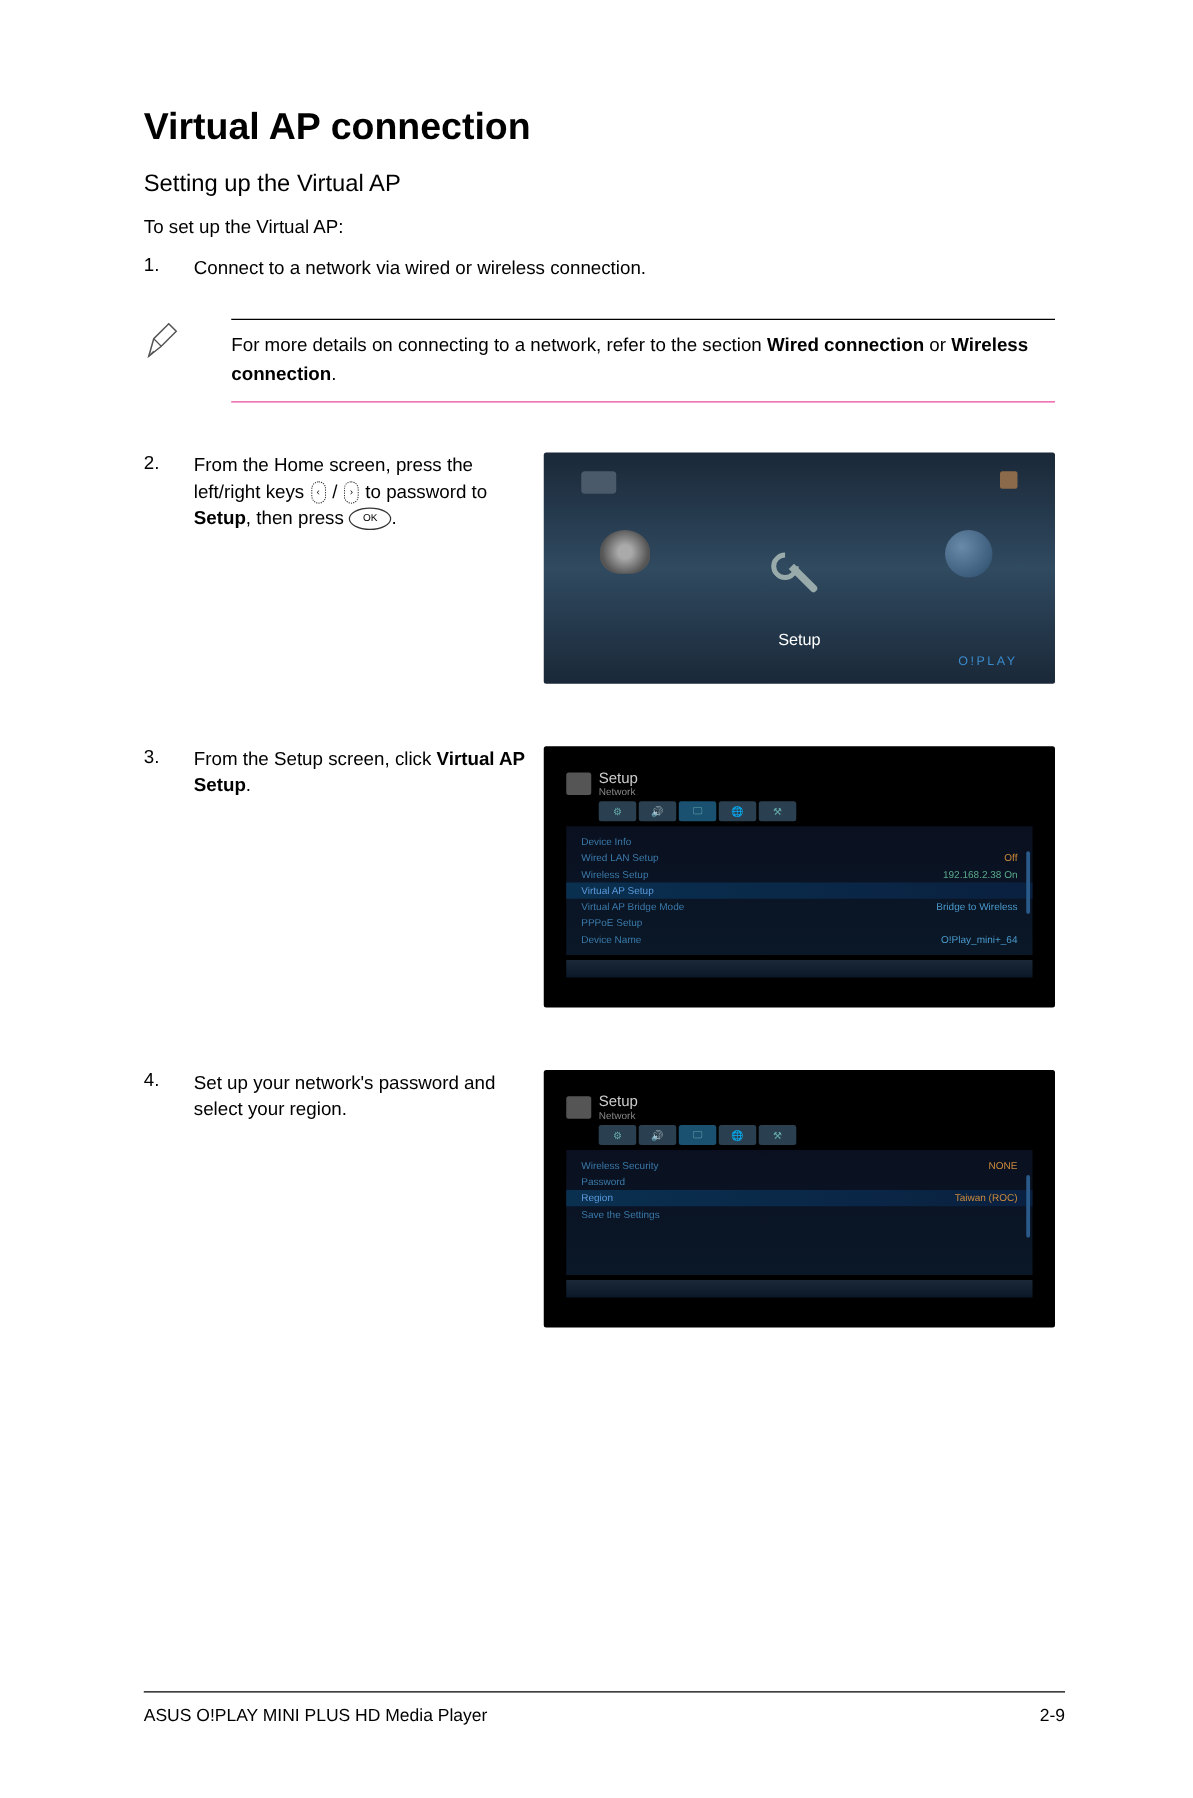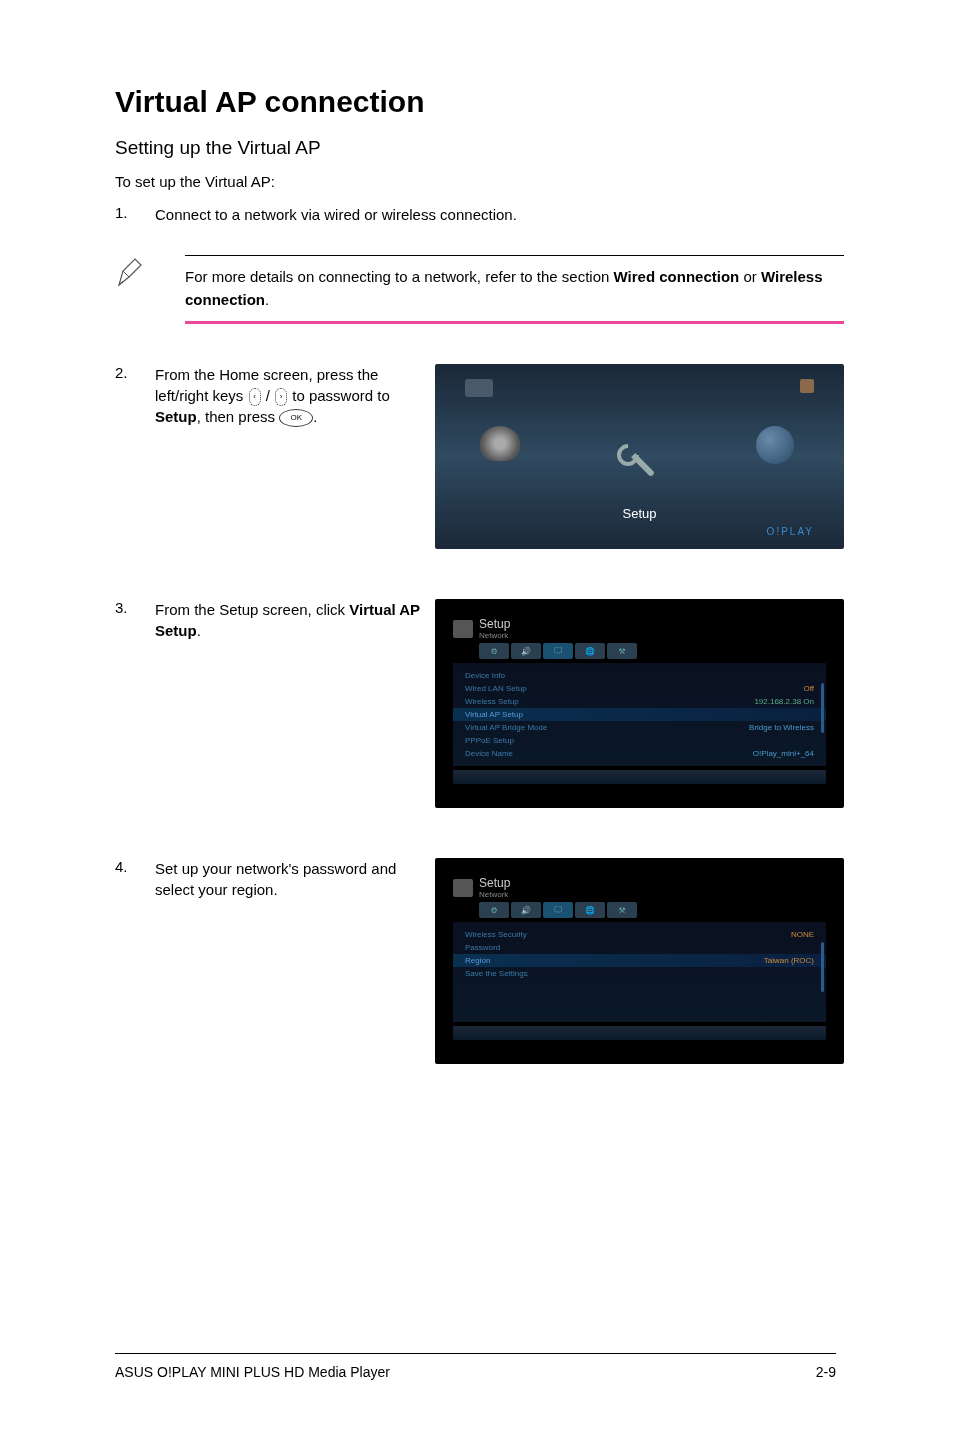--- a/index.html
+++ b/index.html
@@ -57,21 +57,21 @@
       flex-shrink: 0;
       padding-top: 2px;
     }
     .note-icon svg {
       width: 32px;
       height: 32px;
     }
     .note-content {
       flex: 1;
       border-top: 1px solid #000;
-      border-bottom: 3px solid #ec4899;
+      border-bottom: 1px solid #ec4899;
       padding: 10px 0;
       font-size: 15px;
       line-height: 1.5;
     }
     .step-with-image {
       display: flex;
       margin-bottom: 50px;
       align-items: flex-start;
     }
     .step-left {
@@ -298,21 +298,21 @@
     }
     .setup-footer {
       height: 14px;
       background: linear-gradient(180deg, #1a2838, #0a1828);
       margin-top: 4px;
     }
     .page-footer {
       position: absolute;
       bottom: 58px;
       left: 115px;
-      right: 118px;
+      right: 102px;
       border-top: 1px solid #000;
       padding-top: 10px;
       display: flex;
       justify-content: space-between;
       font-size: 14px;
     }
   </style>
 </head>
 <body>
 

